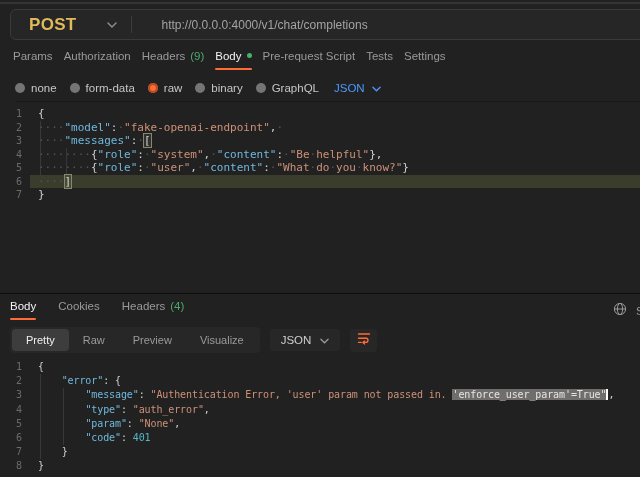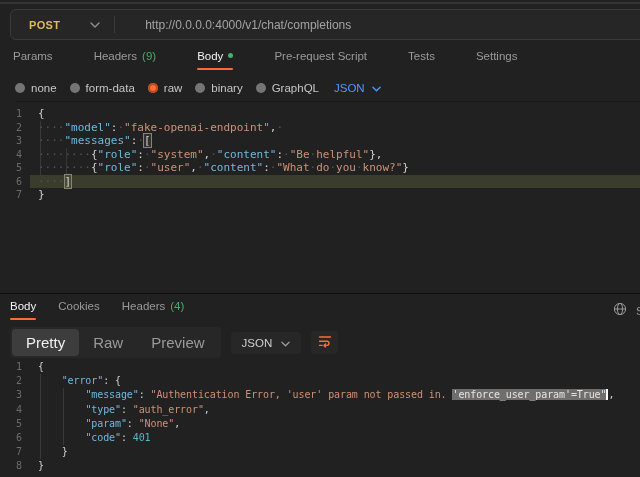--- a/index.html
+++ b/index.html
@@ -12,28 +12,28 @@
     -webkit-font-smoothing:antialiased;
   }
   .top-edge { position:absolute; top:2px; left:0; width:640px; height:2px; background:#343434; }
 
   
   .request-bar {
     position:absolute; top:9px; left:10px; width:640px; height:31px;
     background:#262626; border:1px solid #3a3a3a; border-radius:6px;
     display:flex; align-items:center;
   }
-  .method { color:#dfb95c; font-weight:bold; font-size:11px; letter-spacing:.3px; padding-left:18px; }
+  .method { color:#dfb95c; font-weight:bold; font-size:17px; letter-spacing:.3px; padding-left:18px; }
   .method-chevron { margin-left:30px; display:flex; align-items:center; }
   .bar-divider { width:1px; height:17px; background:#3c3c3c; margin:0 0 0 14px; }
   .url-text { color:#a3a3a3; font-size:12px; margin-left:30px; white-space:nowrap; }
 
   
   .request-tabs {
-    position:absolute; top:49px; left:13px; display:flex; gap:41px;
+    position:absolute; top:49px; left:13px; display:flex; gap:11px;
     font-size:11.5px; color:#9a9a9a; height:21px;
   }
   .tab { position:relative; display:flex; align-items:center; gap:5px; padding-bottom:8px; cursor:default; }
   .tab.active { color:#f2f2f2; }
   .tab.active::after { content:""; position:absolute; left:0; right:0; bottom:0; height:2px; background:#ff6c37; border-radius:2px; }
   .count { color:#4ca96b; }
   .green-dot { width:5px; height:5px; border-radius:50%; background:#47b06a; display:inline-block; }
 
   
   .body-modes {
@@ -67,21 +67,21 @@
   .request-editor .g2 { left:66px; top:44px;  height:27px; }
 
   
   .response-panel { position:absolute; top:293px; left:0; right:0; bottom:0; background:#212121; border-top:1px solid #0e0e0e; }
   .response-tabs { position:absolute; top:6px; left:10px; display:flex; gap:22px; font-size:11.5px; color:#9a9a9a; height:20px; }
   .response-header-right { position:absolute; top:8px; right:0; display:flex; align-items:center; gap:9px; }
   .clipped-text { width:4px; overflow:hidden; color:#9a9a9a; font-size:11.5px; white-space:nowrap; }
 
   .response-controls { position:absolute; top:33px; left:10px; display:flex; align-items:center; gap:10px; }
   .seg-group { display:flex; background:#272727; border-radius:4px; padding:2px; }
-  .seg { font-size:15px; color:#9a9a9a; padding:5px 14px; border-radius:4px; }
+  .seg { font-size:11px; color:#9a9a9a; padding:5px 14px; border-radius:4px; }
   .seg.active { background:#3d3d3d; color:#f0f0f0; }
   .resp-lang { display:flex; align-items:center; gap:9px; background:#272727; border-radius:4px;
                padding:5px 11px; font-size:11.5px; color:#cfcfcf; }
   .wrap-btn { background:#272727; border-radius:4px; width:27px; height:23px; display:flex; align-items:center; justify-content:center; }
 
   .response-editor { top:63px; font-size:10px; letter-spacing:-.1px; line-height:14.2px; padding-top:3px; height:120px; }
   .response-editor .g1 { left:40px; top:17px; height:85px; }
   .response-editor .g2 { left:63px; top:31px; height:57px; }
 </style>
 </head>
@@ -98,20 +98,23 @@
   </span>
   <span class="bar-divider"></span>
   <span class="url-text">http://0.0.0.0:4000/v1/chat/completions</span>
 </div>
 
 <div class="request-tabs">
   <div class="tab">
       <span>Params</span>
     </div>
   <div class="tab">
+      <span>Authorization</span>
+    </div>
+  <div class="tab">
       <span>Headers</span>
       <span class="count">(9)</span>
     </div>
   <div class="tab active">
       <span>Body</span>
       <span class="green-dot"></span>
     </div>
   <div class="tab">
       <span>Pre-request Script</span>
     </div>
@@ -209,20 +212,21 @@
       </svg>
     </span>
     <span class="clipped-text">S</span>
   </div>
 
   <div class="response-controls">
     <div class="seg-group">
       <span class="seg active">Pretty</span>
       <span class="seg">Raw</span>
       <span class="seg">Preview</span>
+      <span class="seg">Visualize</span>
     </div>
     <div class="resp-lang">
       <span>JSON</span>
       <span><svg width="9" height="6" viewBox="0 0 10 6">
             <path d="M1 1l4 4 4-4" stroke="#9a9a9a" stroke-width="1.4" fill="none" stroke-linecap="round"></path>
           </svg></span>
     </div>
     <div class="wrap-btn">
       <span>
         <svg width="14" height="13" viewBox="0 0 14 13" fill="none" stroke="#ff6c37" stroke-width="1.4" stroke-linecap="round">

